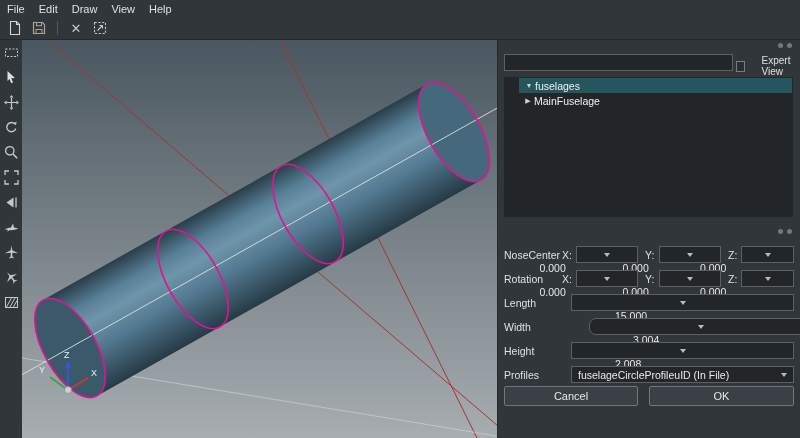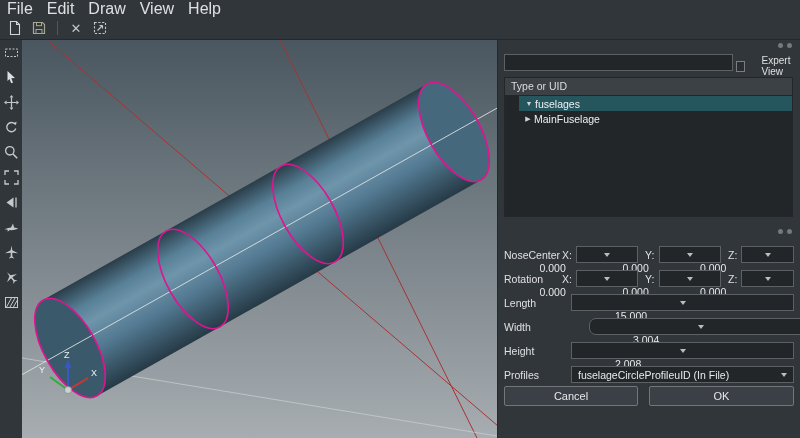--- a/index.html
+++ b/index.html
@@ -1,20 +1,20 @@
 <!DOCTYPE html>
 <html><head>
 <meta charset="utf-8">
 <style>
   html,body{margin:0;padding:0;background:#1e2124;}
   #app{position:relative;width:800px;height:438px;background:#31363b;font-family:"Liberation Sans",sans-serif;color:#dfe0e1;overflow:hidden;}
 
   
   .menubar{position:absolute;left:0;top:0;right:0;height:17px;display:flex;align-items:center;background:#31363b;}
-  .menu-item{font-size:16px;padding:1px 7px;color:#dfe0e1;cursor:default;}
+  .menu-item{font-size:11px;padding:1px 7px;color:#dfe0e1;cursor:default;}
 
   
   .toolbar{position:absolute;left:0;top:17px;right:0;height:23px;display:flex;align-items:center;gap:8px;padding-left:7px;border-bottom:1px solid #26292c;box-sizing:border-box;background:#31363b;}
   .tb-icon{width:16px;height:16px;display:flex;align-items:center;justify-content:center;}
   .tb-sep{width:1px;height:14px;background:#53575b;margin:0 2px;}
   .close-glyph{font-size:13px;color:#c2c6c9;line-height:1;}
 
   
   .left-toolbar{position:absolute;left:0;top:40px;bottom:0;width:22px;background:#31363b;display:flex;flex-direction:column;align-items:center;padding-top:4px;gap:8px;box-sizing:border-box;}
   .lt-icon{width:17px;height:17px;display:flex;align-items:center;justify-content:center;}
@@ -204,21 +204,20 @@
     </div>
 
     <input class="search-input" value="" style="">
 
     <div class="expert-wrap">
       <span class="checkbox"></span>
       <span class="expert-label">Expert View</span>
     </div>
 
     <div class="tree">
-      <div class="tree-header">Type or UID</div>
       <div class="tree-body">
           <div class="tree-row selected" style="padding-left: 4px;">
             <span class="expander">▼</span>
             <span>fuselages</span>
           </div>
           <div class="tree-row" style="padding-left: 17px;">
             <span class="expander">▶</span>
             <span>MainFuselage</span>
           </div>
         </div>

